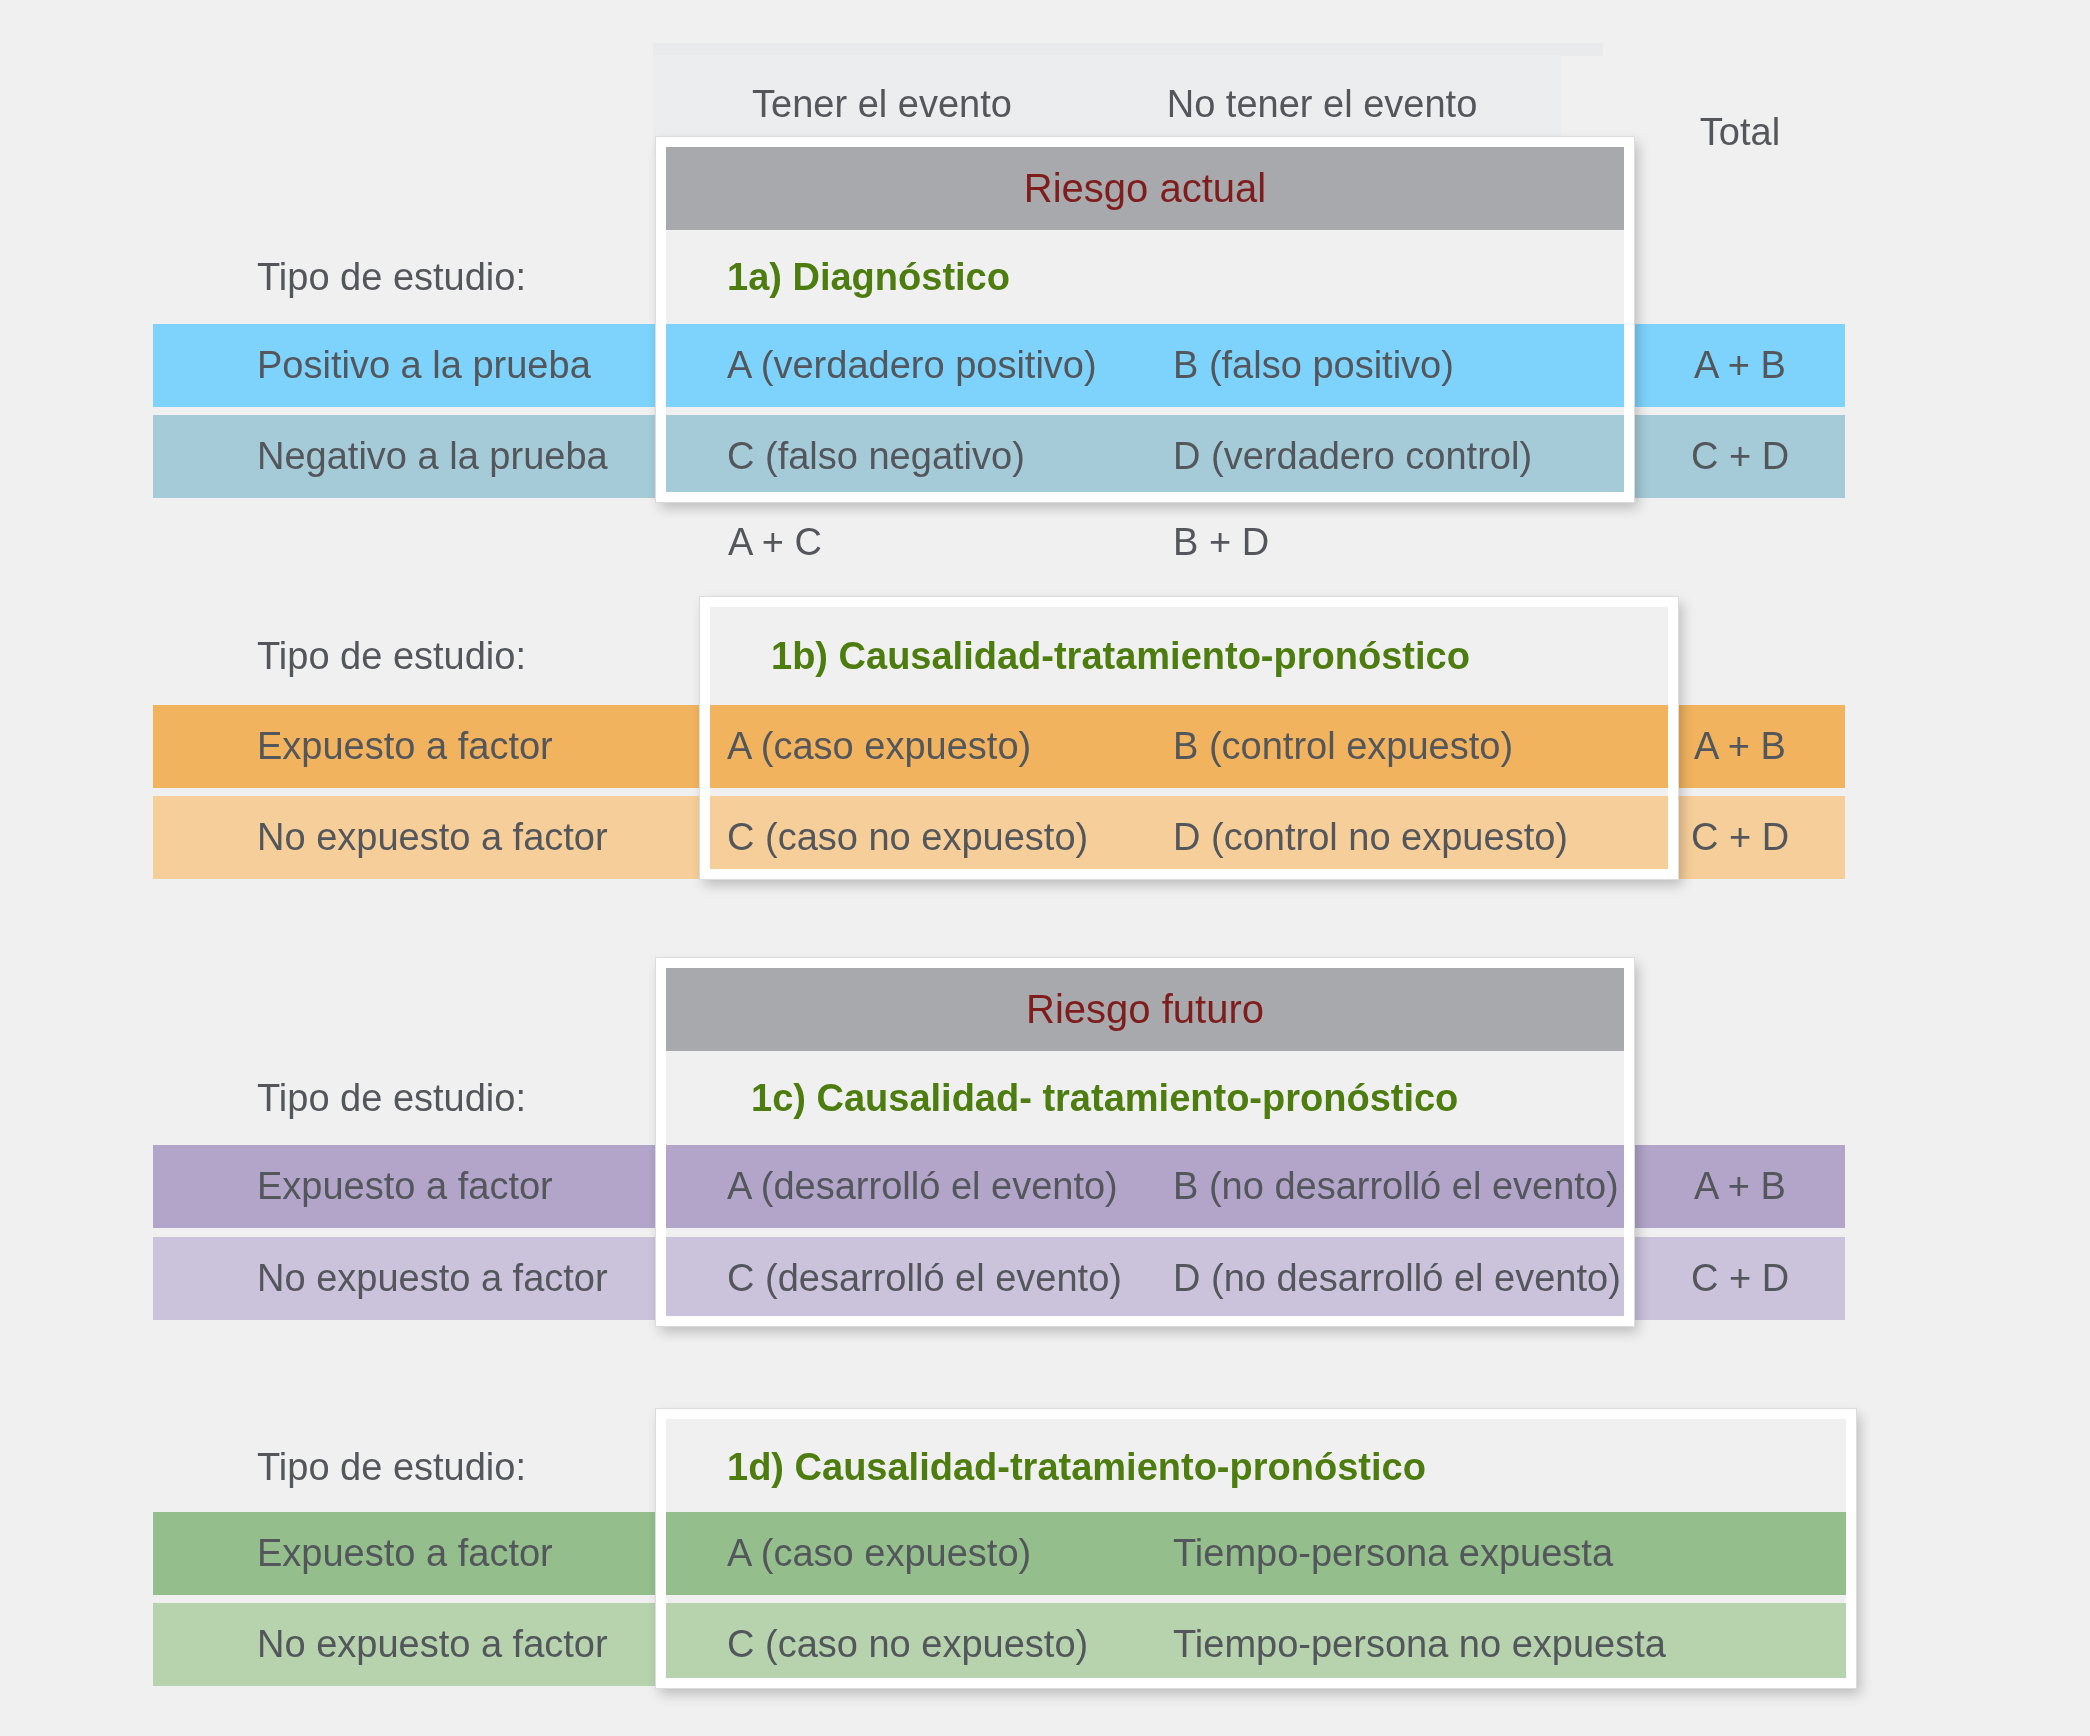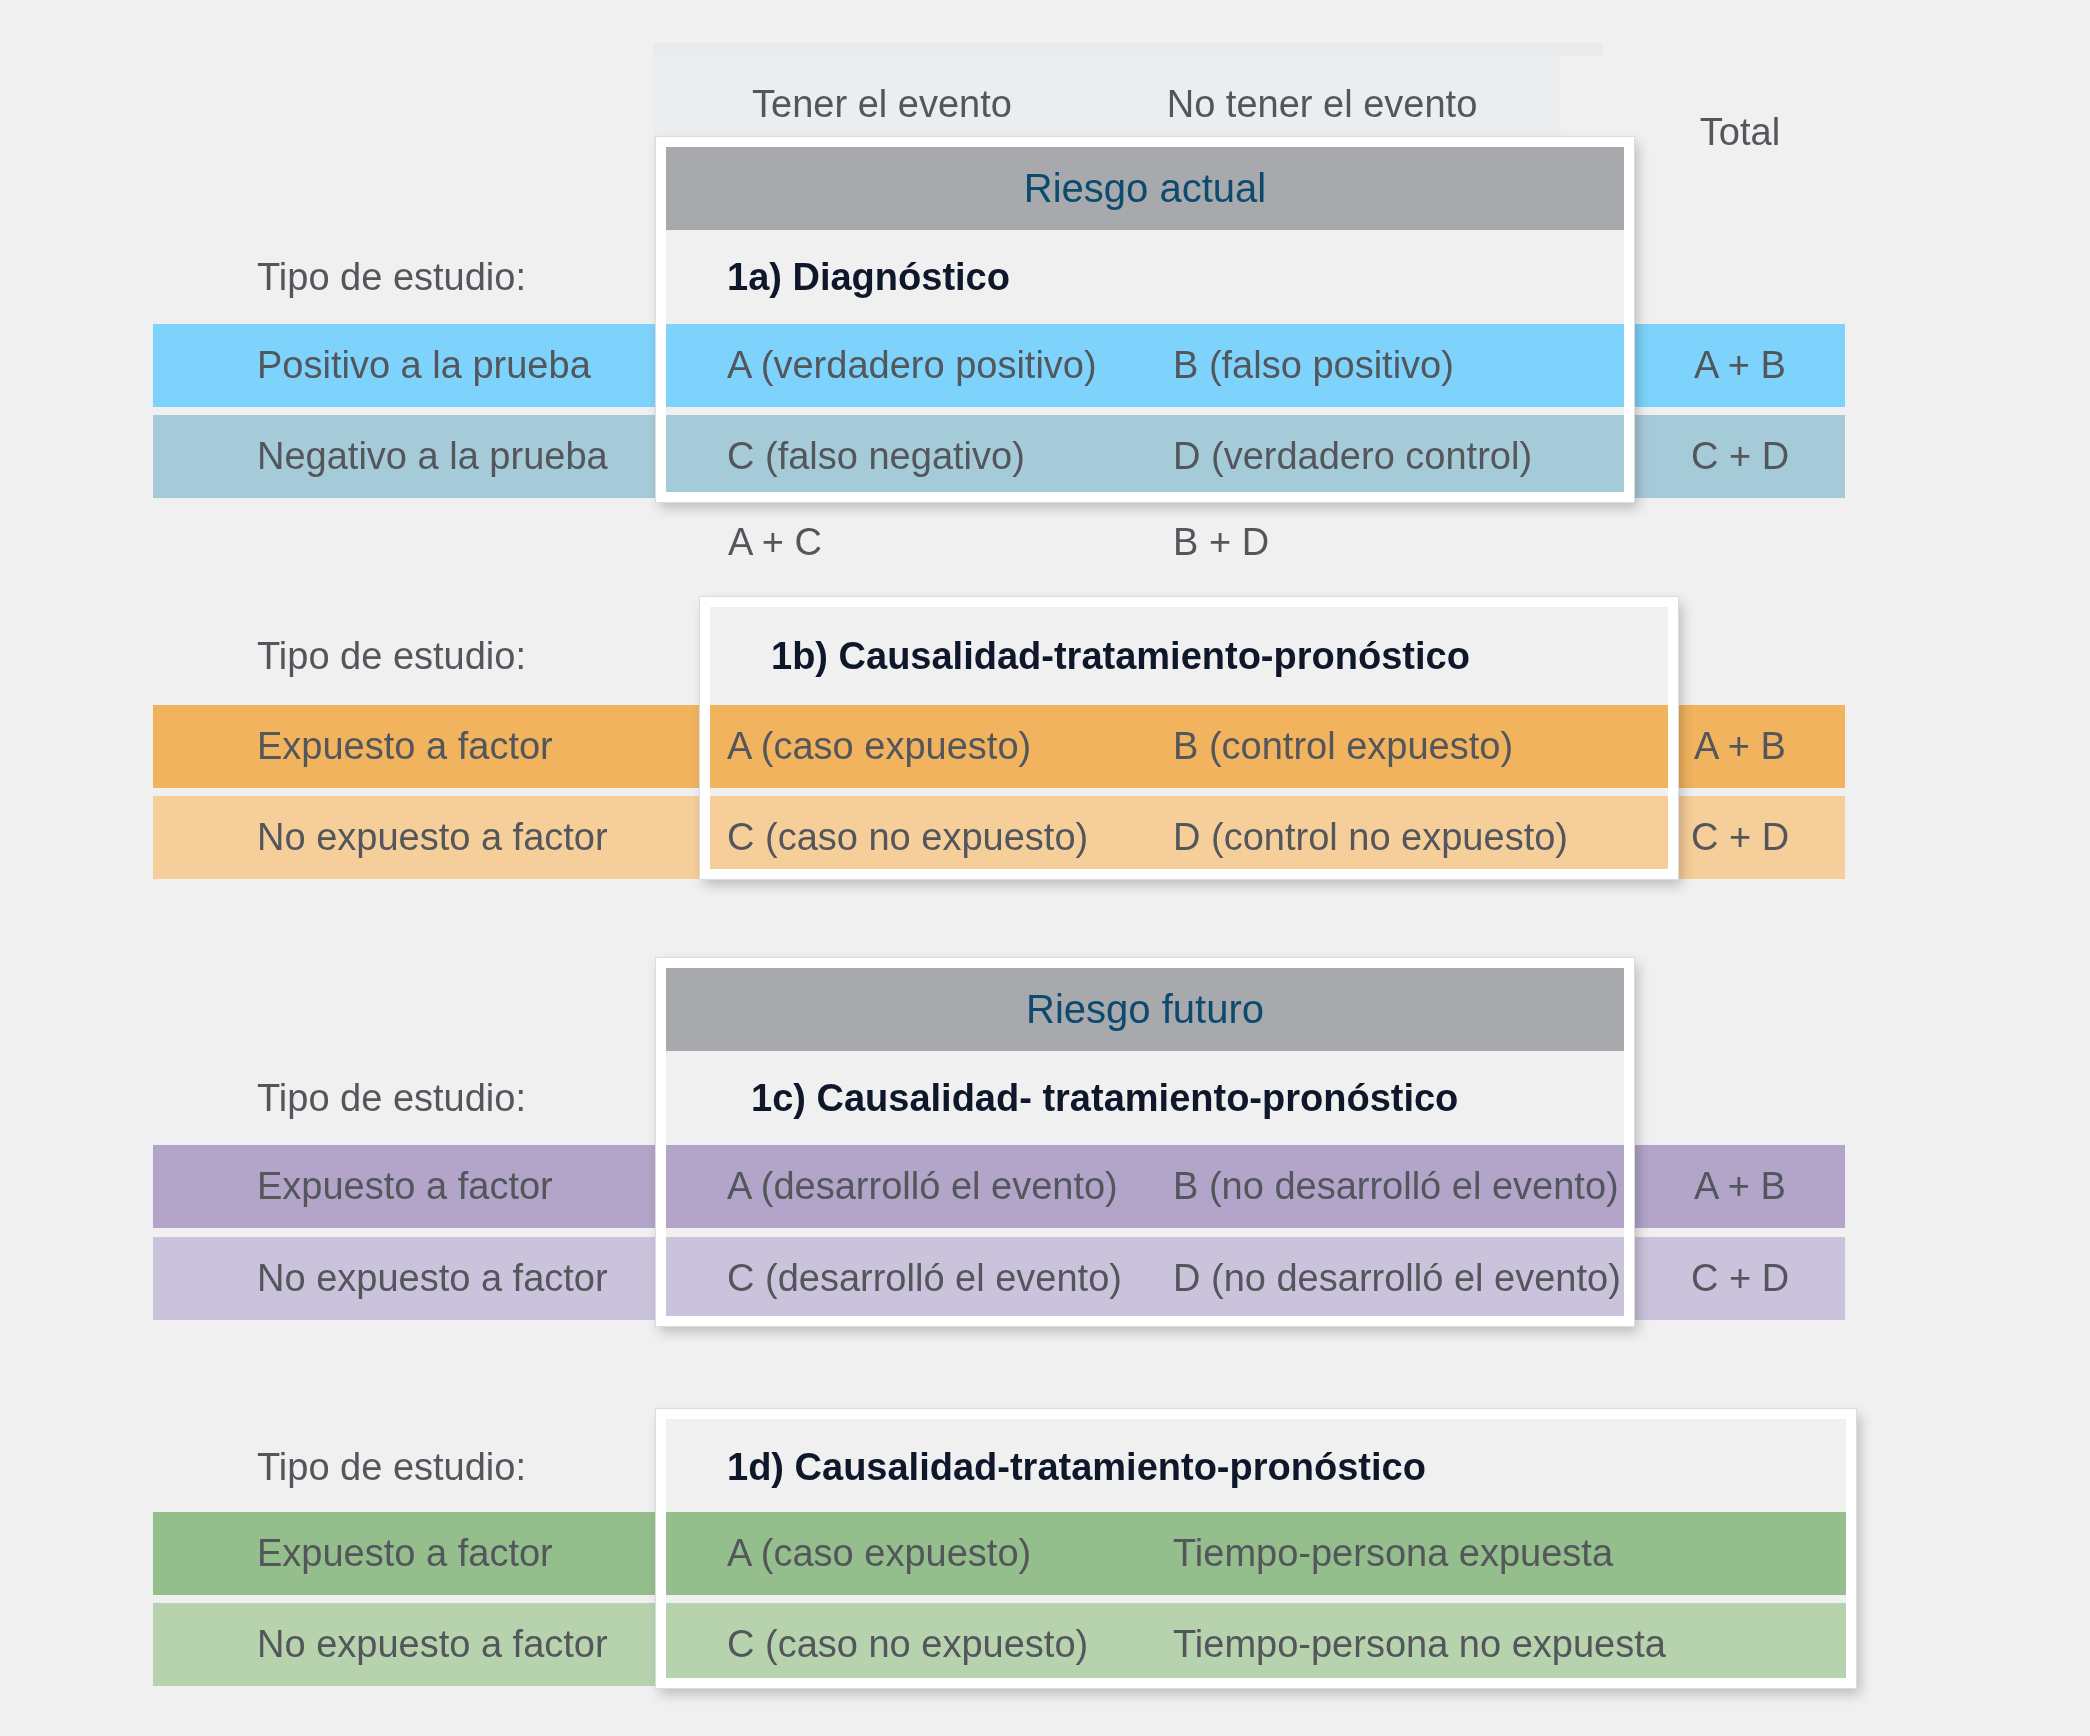--- a/index.html
+++ b/index.html
@@ -29,23 +29,23 @@
   #band-1d-1{top:1512px;} #band-1d-2{top:1603px;}
   
   .panel{position:absolute;border:10px solid #FFFFFF;
          box-shadow:0 0 0 1px #DBDCDD, 4px 6px 12px rgba(0,0,0,0.22);}
   #panel-1a{left:656px;top:137px;width:958px;height:345px;}
   #panel-1b{left:656px;top:597px;width:958px;height:262px;margin-left:44px;}
   #panel-1c{left:656px;top:958px;width:958px;height:348px;}
   #panel-1d{left:656px;top:1409px;width:1180px;height:259px;}
   .banner{position:absolute;left:0;right:0;top:0;height:83px;
           display:flex;align-items:center;justify-content:center;
-          color:#0c4a6e;font-size:40px;}
+          color:#7f1d1d;font-size:40px;}
   .ptitle{position:absolute;left:61px;display:flex;align-items:center;
-          font-weight:bold;color:#0f172a;}
+          font-weight:bold;color:#4d7c0f;}
   #title-1a{top:83px;height:95px;}
   #title-1b{top:0;height:98px;}
   #title-1c{top:83px;height:94px;margin-left:24px;}
   #title-1d{top:0;height:96px;}
   
   .tipo{position:absolute;left:257px;width:386px;display:flex;align-items:center;justify-content:flex-start;}
   #tipo-1a{top:230px;height:95px;}
   #tipo-1b{top:607px;height:98px;}
   #tipo-1c{top:1051px;height:94px;}
   #tipo-1d{top:1419px;height:96px;}

